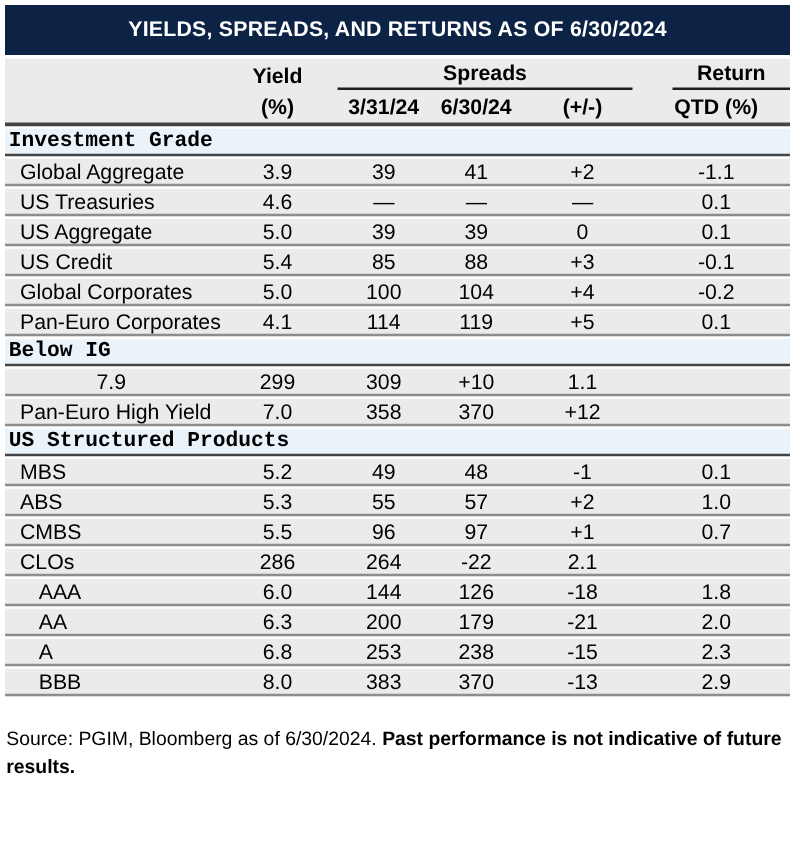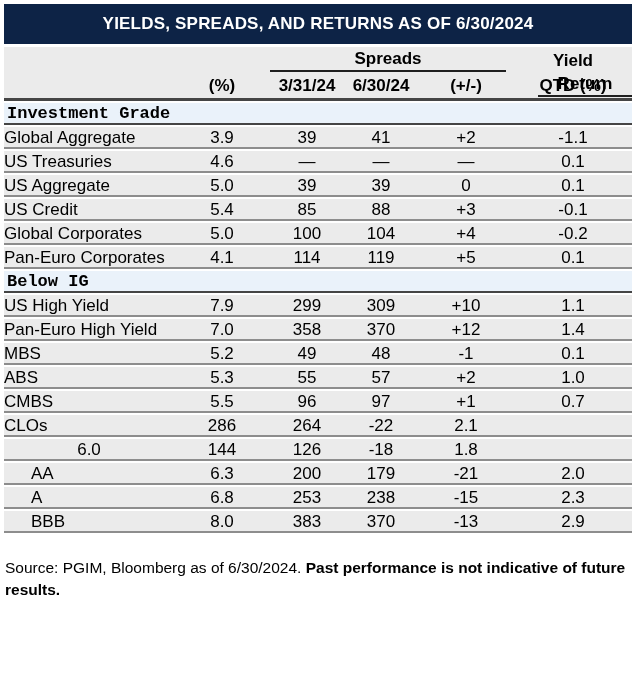--- a/index.html
+++ b/index.html
@@ -55,21 +55,21 @@
   }
   .section-row {
     background: var(--section_bg, #eaf2fa);
     height: 22px;
     border-bottom: 2px solid var(--dark_line, #4a4a4a);
     margin-bottom: 2px;
     align-items: center;
     font-family: Liberation Mono, monospace;
   }
   .cell { font-size: 17px; line-height: 21px; white-space: nowrap; }
-  .label { padding-left: 0; }
+  .label { padding-left: 12px; }
   .label.indent { padding-left: 27px; }
   .section-label { grid-column: 1 / -1; font-weight: bold; padding-left: 3px; }
   .num { text-align: center; }
 
   .footer {
     margin-top: 24px;
     padding: 0 4px 0 1px;
     font-size: 15.5px;
     line-height: 1.4;
     width: 628px;
@@ -81,22 +81,22 @@
 
 <div class="page">
 
   <div class="title-bar">
     <span>YIELDS, SPREADS, AND RETURNS AS OF 6/30/2024</span>
   </div>
 
   <div class="thead">
     <div class="row hrow1">
       <div class="hcell"></div>
+      <div class="hcell">Yield</div>
       <div class="hcell spreads-head">Spreads</div>
-      <div class="hcell">Yield</div>
       <div class="hcell return-head">Return</div>
     </div>
     <div class="row hrow2">
       <div class="hcell"></div>
       <div class="hcell">(%)</div>
       <div class="hcell">3/31/24</div>
       <div class="hcell">6/30/24</div>
       <div class="hcell">(+/-)</div>
       <div class="hcell">QTD (%)</div>
     </div>
@@ -151,34 +151,35 @@
         <div class="cell num">4.1</div>
         <div class="cell num">114</div>
         <div class="cell num">119</div>
         <div class="cell num">+5</div>
         <div class="cell num">0.1</div>
       </div>
       <div class="row section-row">
         <div class="cell section-label">Below IG</div>
       </div>
       <div class="row data-row">
-        <div class="cell label">US High Yield</div>
         <div class="cell num">7.9</div>
         <div class="cell num">299</div>
         <div class="cell num">309</div>
         <div class="cell num">+10</div>
         <div class="cell num">1.1</div>
       </div>
       <div class="row data-row">
         <div class="cell label">Pan-Euro High Yield</div>
         <div class="cell num">7.0</div>
         <div class="cell num">358</div>
         <div class="cell num">370</div>
         <div class="cell num">+12</div>
-        <div class="cell num">1.4</div>
+      </div>
+      <div class="row section-row">
+        <div class="cell section-label">US Structured Products</div>
       </div>
       <div class="row data-row">
         <div class="cell label">MBS</div>
         <div class="cell num">5.2</div>
         <div class="cell num">49</div>
         <div class="cell num">48</div>
         <div class="cell num">-1</div>
         <div class="cell num">0.1</div>
       </div>
       <div class="row data-row">
@@ -198,20 +199,21 @@
         <div class="cell num">0.7</div>
       </div>
       <div class="row data-row">
         <div class="cell label">CLOs</div>
         <div class="cell num">286</div>
         <div class="cell num">264</div>
         <div class="cell num">-22</div>
         <div class="cell num">2.1</div>
       </div>
       <div class="row data-row">
+        <div class="cell label indent">AAA</div>
         <div class="cell num">6.0</div>
         <div class="cell num">144</div>
         <div class="cell num">126</div>
         <div class="cell num">-18</div>
         <div class="cell num">1.8</div>
       </div>
       <div class="row data-row">
         <div class="cell label indent">AA</div>
         <div class="cell num">6.3</div>
         <div class="cell num">200</div>

